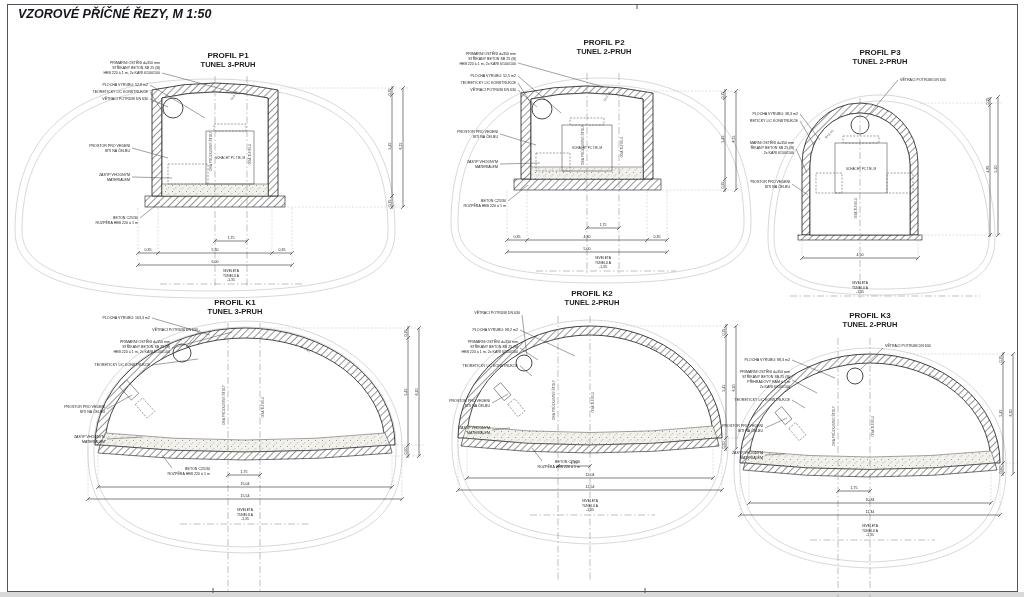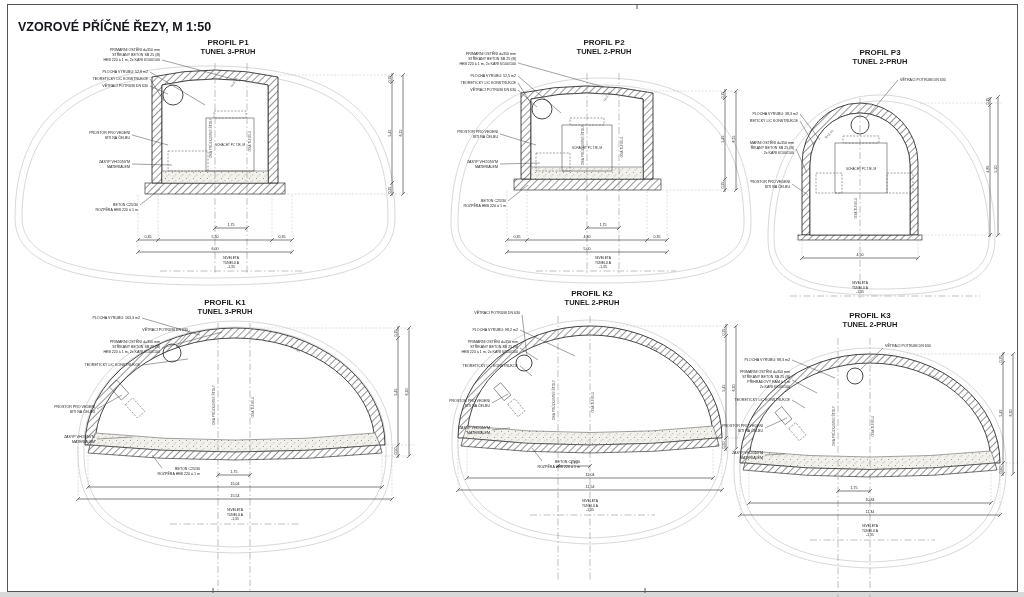--- a/index.html
+++ b/index.html
@@ -2,21 +2,21 @@
 <html><head>
 <meta charset="utf-8">
 <style>
   html,body{margin:0;padding:0;background:#e8e8e8;}
   #sheet{position:relative;width:1024px;height:597px;background:#ffffff;overflow:hidden;
          font-family:"Liberation Sans", sans-serif;}
   #frame{position:absolute;left:7px;top:4px;width:1009px;height:586px;border:1px solid #555;}
   #bottom-shade{position:absolute;left:0;top:592px;width:1024px;height:5px;background:#d9d9d9;}
   .panel{position:absolute;}
   .panel svg{display:block;width:100%;height:100%;}
-  #main-title{position:absolute;left:18px;top:20px;font-size:12.5px;font-weight:bold;color:#15151d;}
+  #main-title{position:absolute;left:18px;top:7px;font-size:12.5px;font-weight:bold;color:#15151d;font-style:italic;}
   
   text{fill:#1c1c1c;font-family:"Liberation Sans", sans-serif;}
   .ttl{font-size:8px;font-weight:bold;text-anchor:middle;}
   .sub{font-size:7.5px;font-weight:bold;text-anchor:middle;}
   .lbl{font-size:3.6px;text-anchor:end;fill:#222;}
   .lbls{font-size:3.6px;text-anchor:start;fill:#222;}
   .dim{font-size:3.6px;text-anchor:middle;fill:#222;}
   .niv{font-size:3.3px;text-anchor:middle;fill:#222;}
   .box{font-size:3.1px;text-anchor:middle;fill:#333;}
   .rot{font-size:3.3px;text-anchor:middle;fill:#555;}
@@ -50,21 +50,21 @@
       </pattern>
       <pattern id="spk" width="7" height="6" patternUnits="userSpaceOnUse">
         <rect width="7" height="6" fill="#f3f1ec"></rect>
         <circle cx="1.5" cy="1.5" r=".55" fill="#8a8a8a"></circle>
         <circle cx="4.8" cy="3.8" r=".5" fill="#9a9a9a"></circle>
         <circle cx="3" cy="5" r=".4" fill="#777777"></circle>
       </pattern>
     </defs>
   </svg>
 
-  <div class="panel" style="left:10px;top:33px;width:410px;height:267px">
+  <div class="panel" style="left:10px;top:46px;width:410px;height:267px">
   <svg viewBox="0 0 410 267">
     <text class="ttl" x="218" y="12">PROFIL P1</text>
     <text class="sub" x="218" y="21">TUNEL 3-PRUH</text>
 
     <path class="ghost" d="M 5 185 C 5 90 60 33 200 33 C 340 33 385 90 385 185 C 385 228 345 252 200 252 C 55 252 5 228 5 185 Z"></path>
     <path class="ghost" d="M 12 185 C 12 95 65 40 200 40 C 335 40 378 95 378 185 C 378 222 340 245 200 245 C 60 245 12 222 12 185 Z"></path>
 
     <rect class="hat2" x="135" y="150" width="140" height="11"></rect>
     <path class="hat" d="M 142 150 L 142 44 Q 205 30 268 44 L 268 150 L 258 150 L 258 52 Q 205 40 152 52 L 152 150 Z"></path>
     <path class="wht" d="M 152 150 L 152 52 Q 205 40 258 52 L 258 150 Z"></path>
@@ -271,21 +271,21 @@
       <line class="ext" x1="170" y1="192" x2="253" y2="192"></line>
       <path class="dimln" d="M240 54 V194 M238 58 l4 -4 M238 64 l4 -4 M238 194 l4 -4"></path>
       <text class="dim" transform="rotate(-90 238.5 58)" x="238.5" y="58">0,35</text>
       <text class="dim" transform="rotate(-90 238.5 126)" x="238.5" y="126">4,85</text>
       <path class="dimln" d="M248 54 V192 M246 56 l4 -4 M246 194 l4 -4"></path>
       <text class="dim" transform="rotate(-90 246.5 126)" x="246.5" y="126">5,20</text>
     </g>
   </svg>
   </div>
 
-  <div class="panel" style="left:10px;top:295px;width:420px;height:302px">
+  <div class="panel" style="left:20px;top:295px;width:420px;height:302px">
   <svg viewBox="0 0 420 302">
     <text class="ttl" x="215" y="10">PROFIL K1</text>
     <text class="sub" x="215" y="19">TUNEL 3-PRUH</text>
 
     <path class="ghost" d="M 68 150 A 157 124 0 0 1 382 150 C 384 215 355 255 225 258 C 95 255 66 215 68 150 Z"></path>
     <path class="ghost" d="M 74 150 A 151 118 0 0 1 376 150 C 378 210 350 249 225 252 C 100 249 72 210 74 150 Z"></path>
 
     <path class="hat" d="M 75 150 A 150 117 0 0 1 375 150 L 365 150 A 140 107 0 0 0 85 150 Z"></path>
     <path class="spk" d="M 85 138 Q 225 152 365 138 L 370 150 Q 225 164 80 150 Z"></path>
     <path class="hat2" d="M 80 150 Q 225 164 370 150 L 372 158 Q 225 172 78 158 Z"></path>

